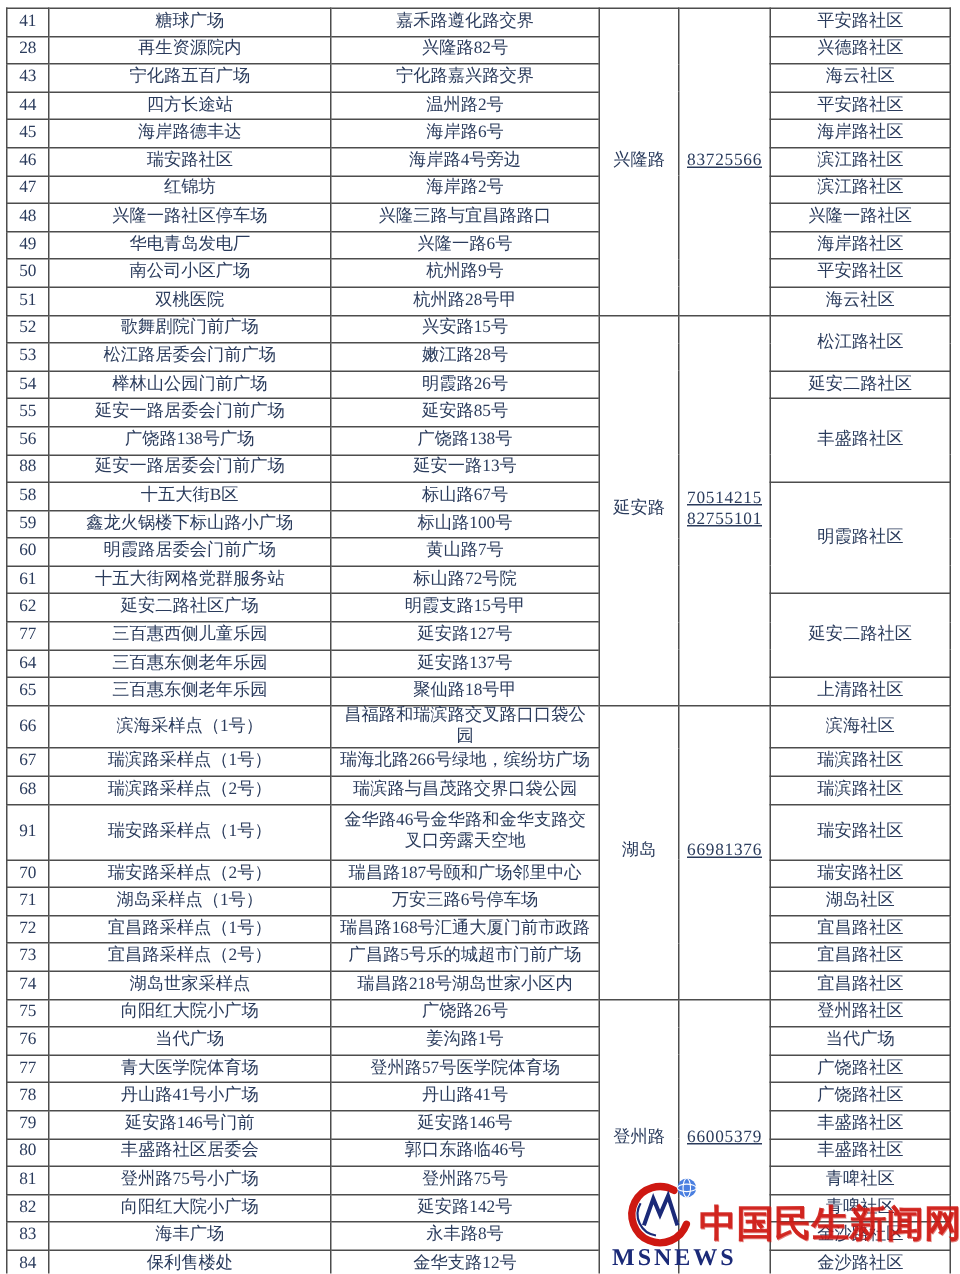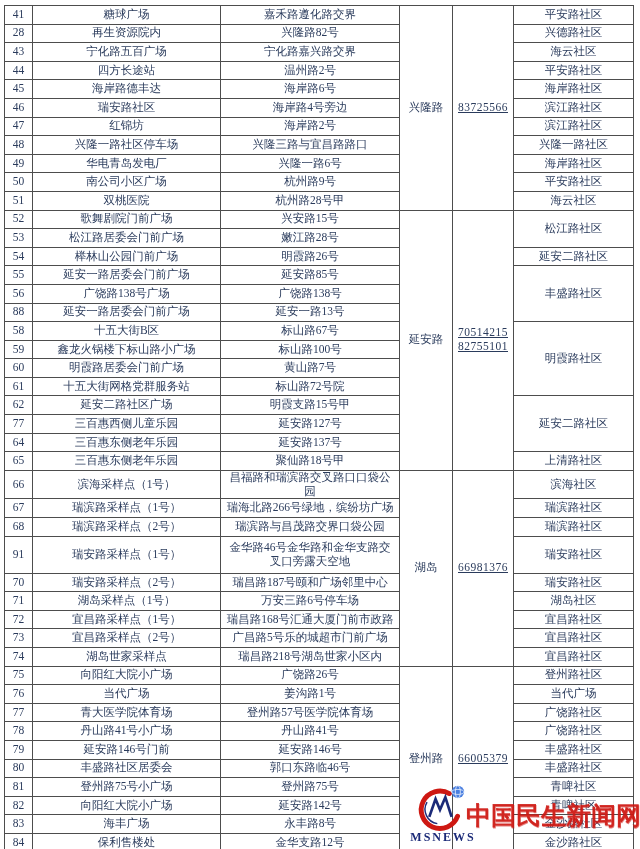--- a/index.html
+++ b/index.html
@@ -17,21 +17,21 @@
     padding:0 3px;line-height:1.2;
     word-break:break-all;
   }
   tr{height:18.6px;margin-left:38px;}
   td.phone{font-family:"Liberation Serif","DejaVu Serif",serif;letter-spacing:0.5px;text-decoration:underline;}
   
   .watermark{position:absolute;left:405px;top:779px;width:235px;height:70px;pointer-events:none;z-index:5;}
   .wm-logo{position:absolute;left:6px;top:4px;}
   .wm-msnews{
     position:absolute;left:3px;top:51px;width:70px;text-align:center;
-    font-weight:bold;font-size:12px;letter-spacing:2px;color:#1b2a78;
+    font-weight:bold;font-size:16px;letter-spacing:2px;color:#1b2a78;
     font-family:"Liberation Serif",serif;
   }
   .wm-sitename{
     position:absolute;left:61px;top:20px;width:172px;
     font-size:25px;font-weight:bold;white-space:nowrap;
     color:rgba(206,24,18,0.88);
     font-family:"Liberation Sans","DejaVu Sans",sans-serif;
     text-shadow:0.5px 0.5px 0 rgba(206,24,18,0.55);
   }
 </style>

